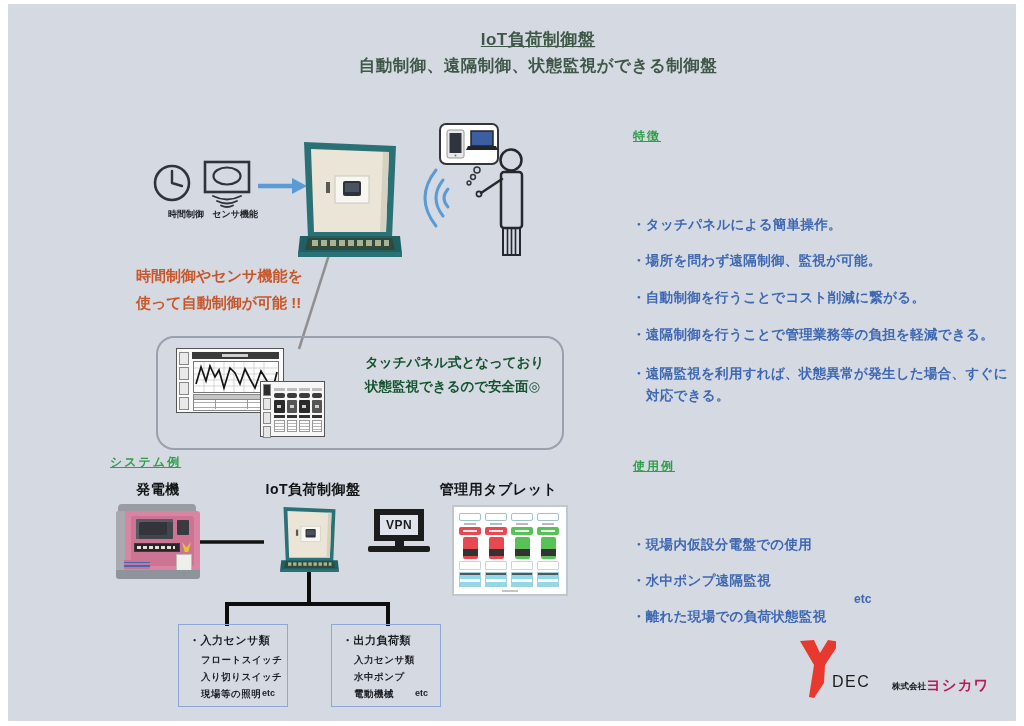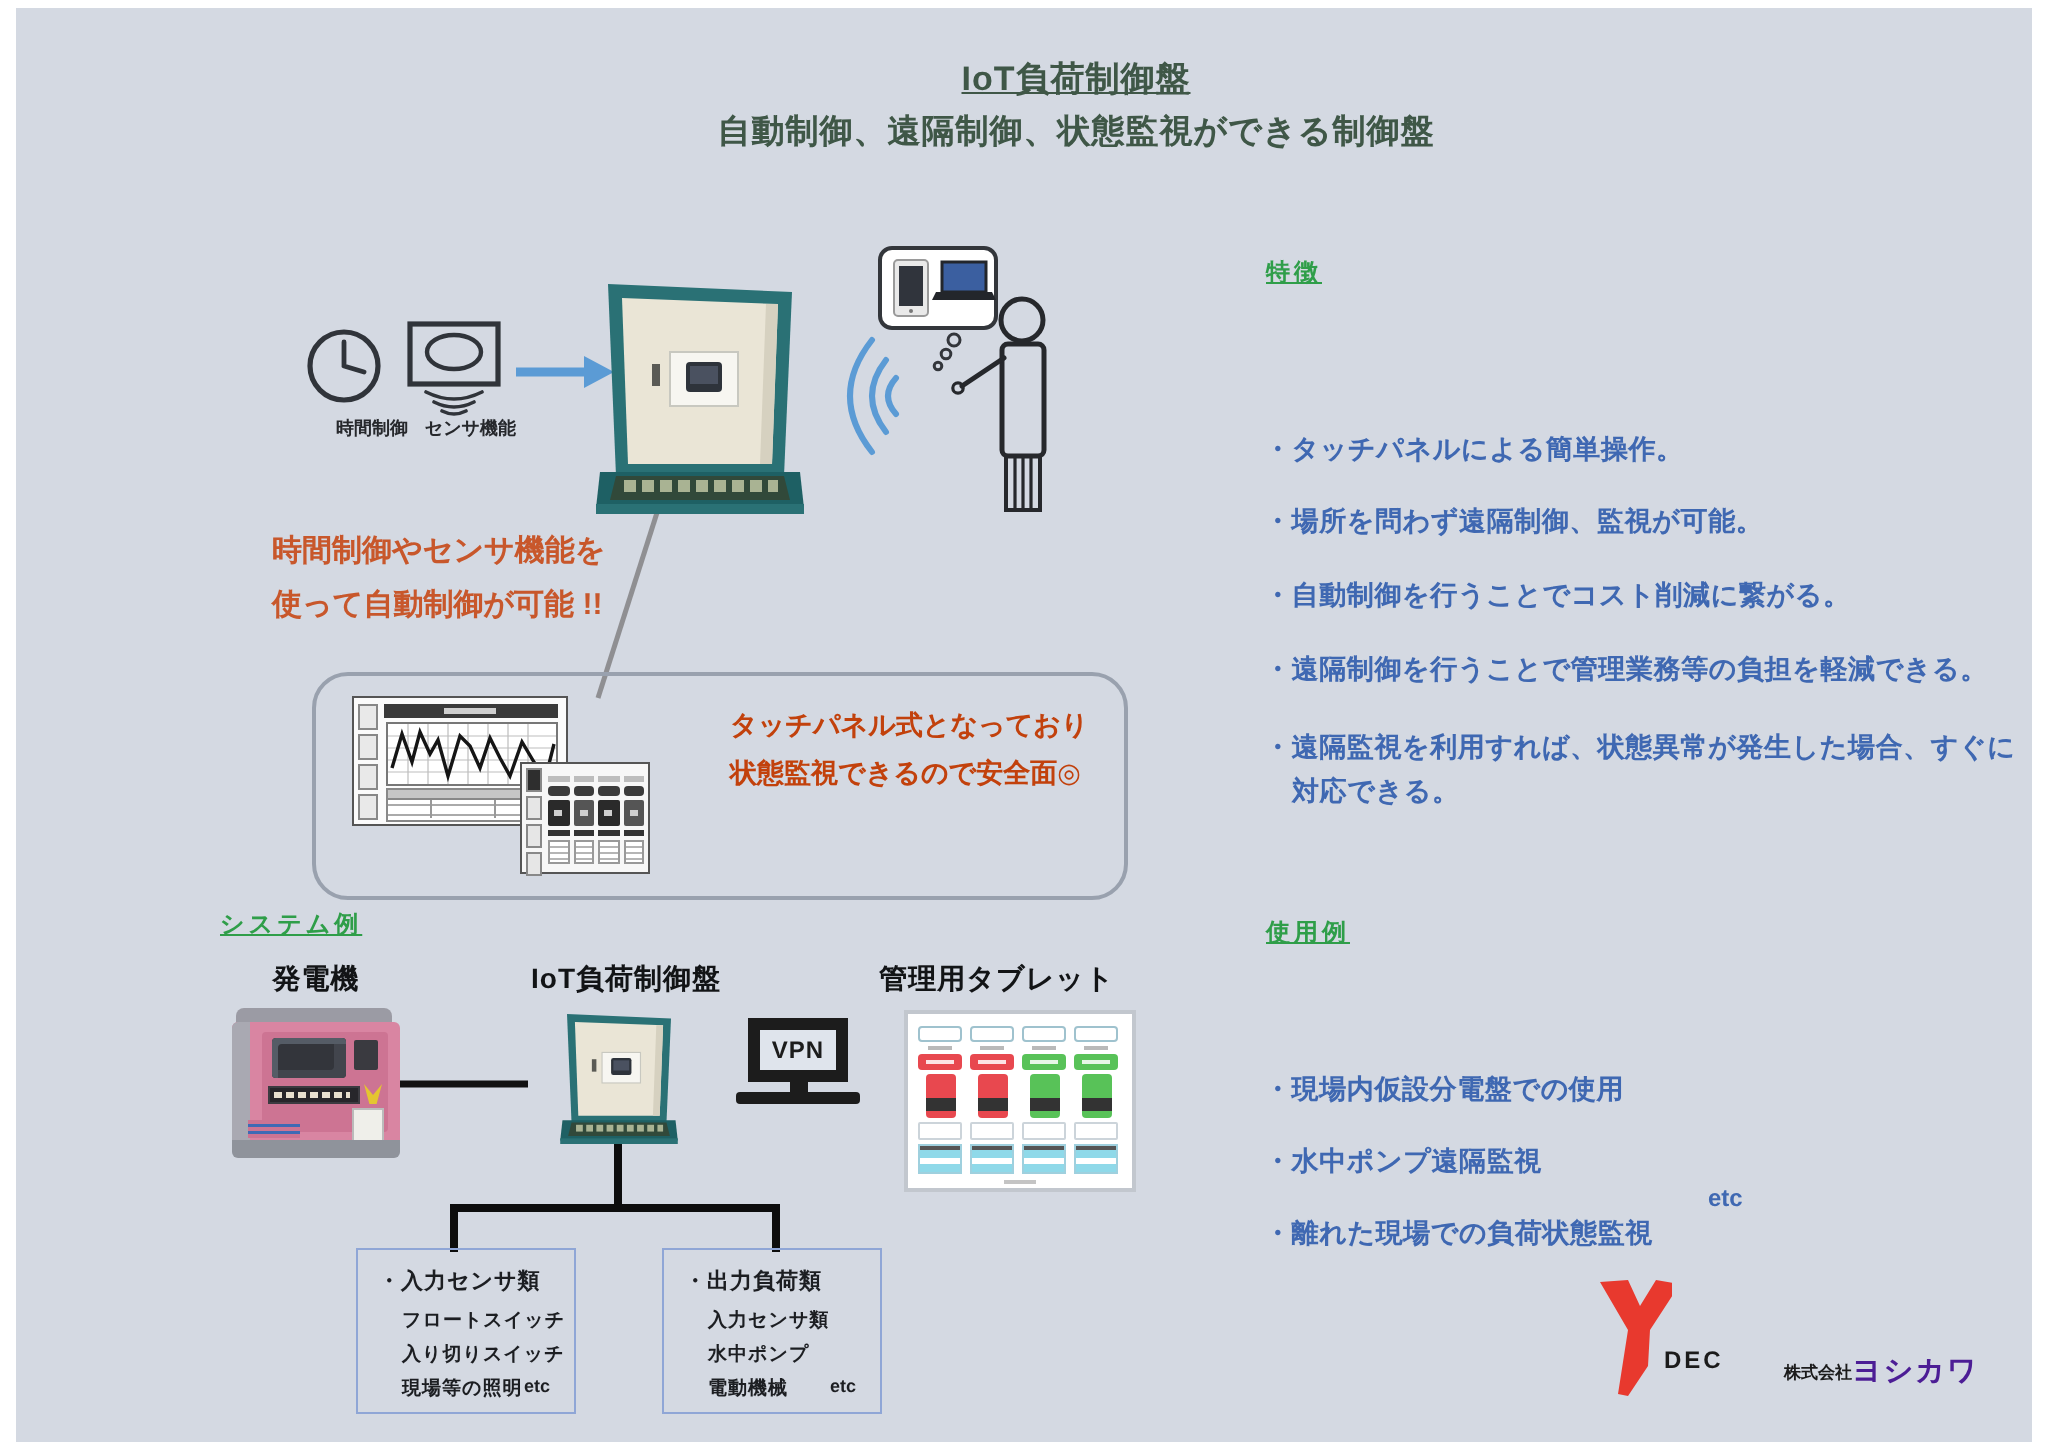--- a/index.html
+++ b/index.html
@@ -15,21 +15,21 @@
 
   
   .sec-h{font-size:12px;font-weight:bold;color:#2f9e49;text-decoration:underline;letter-spacing:2px;}
 
   
   .blue-item{font-size:13.5px;font-weight:bold;color:#3f68b2;letter-spacing:.3px;margin-top:36px;}
   .wrapped{width:374px;line-height:22px;padding-left:14px;text-indent:-14px;}
 
   
   .red-note{color:#c8572b;font-weight:bold;font-size:15px;line-height:27px;}
-  .red-note-sm{color:#c2410c;font-weight:bold;font-size:13.5px;line-height:23.5px;}
+  .red-note-sm{color:#14532d;font-weight:bold;font-size:13.5px;line-height:23.5px;}
 
   
   .icon-label{font-size:9px;font-weight:bold;color:#26282c;text-align:right;}
 
   
   #round-box{left:148px;top:332px;width:404px;height:110px;border:2px solid #99a1ae;border-radius:18px;}
 
   
   #ts1{left:168px;top:344px;width:106px;height:63px;background:#fbfbfb;border:1px solid #555;}
   #ts1 .side{position:absolute;left:2px;top:3px;width:10px;}
@@ -106,23 +106,23 @@
   .sys-box{width:108px;height:81px;border:1.5px solid #8fa6d6;}
   .sys-box .bt{font-size:11px;font-weight:bold;color:#1c1e22;margin:8px 0 6px 10px;letter-spacing:.5px;}
   .sys-box .bi{font-size:9.5px;font-weight:bold;color:#1c1e22;margin:0 0 4px 22px;letter-spacing:.5px;}
   .sys-box .betc{position:absolute;right:12px;bottom:8px;font-size:9px;font-weight:bold;color:#1c1e22;}
 
   
   .sys-label{font-size:14px;font-weight:bold;color:#121416;text-align:center;letter-spacing:.5px;}
 
   
   #logo{left:788px;top:634px;width:226px;height:72px;}
-  #logo .dec{position:absolute;left:36px;top:35px;font-size:12px;font-weight:700;color:#1b1b1b;letter-spacing:1.5px;}
+  #logo .dec{position:absolute;left:36px;top:35px;font-size:16px;font-weight:400;color:#1b1b1b;letter-spacing:1.5px;}
   #logo .pre{position:absolute;left:96px;top:43px;font-size:8.5px;font-weight:bold;color:#1b1b1b;}
-  #logo .name{position:absolute;left:130px;top:38px;font-size:14.5px;font-weight:900;color:#4c1d95;letter-spacing:1px;}
+  #logo .name{position:absolute;left:130px;top:38px;font-size:14.5px;font-weight:900;color:#be185d;letter-spacing:1px;}
 
   svg{display:block;}
   .etc-blue{font-size:12px;font-weight:bold;color:#3f68b2;}
 </style>
 </head>
 <body>
 
 <div id="page">
 <div id="canvas">
 

